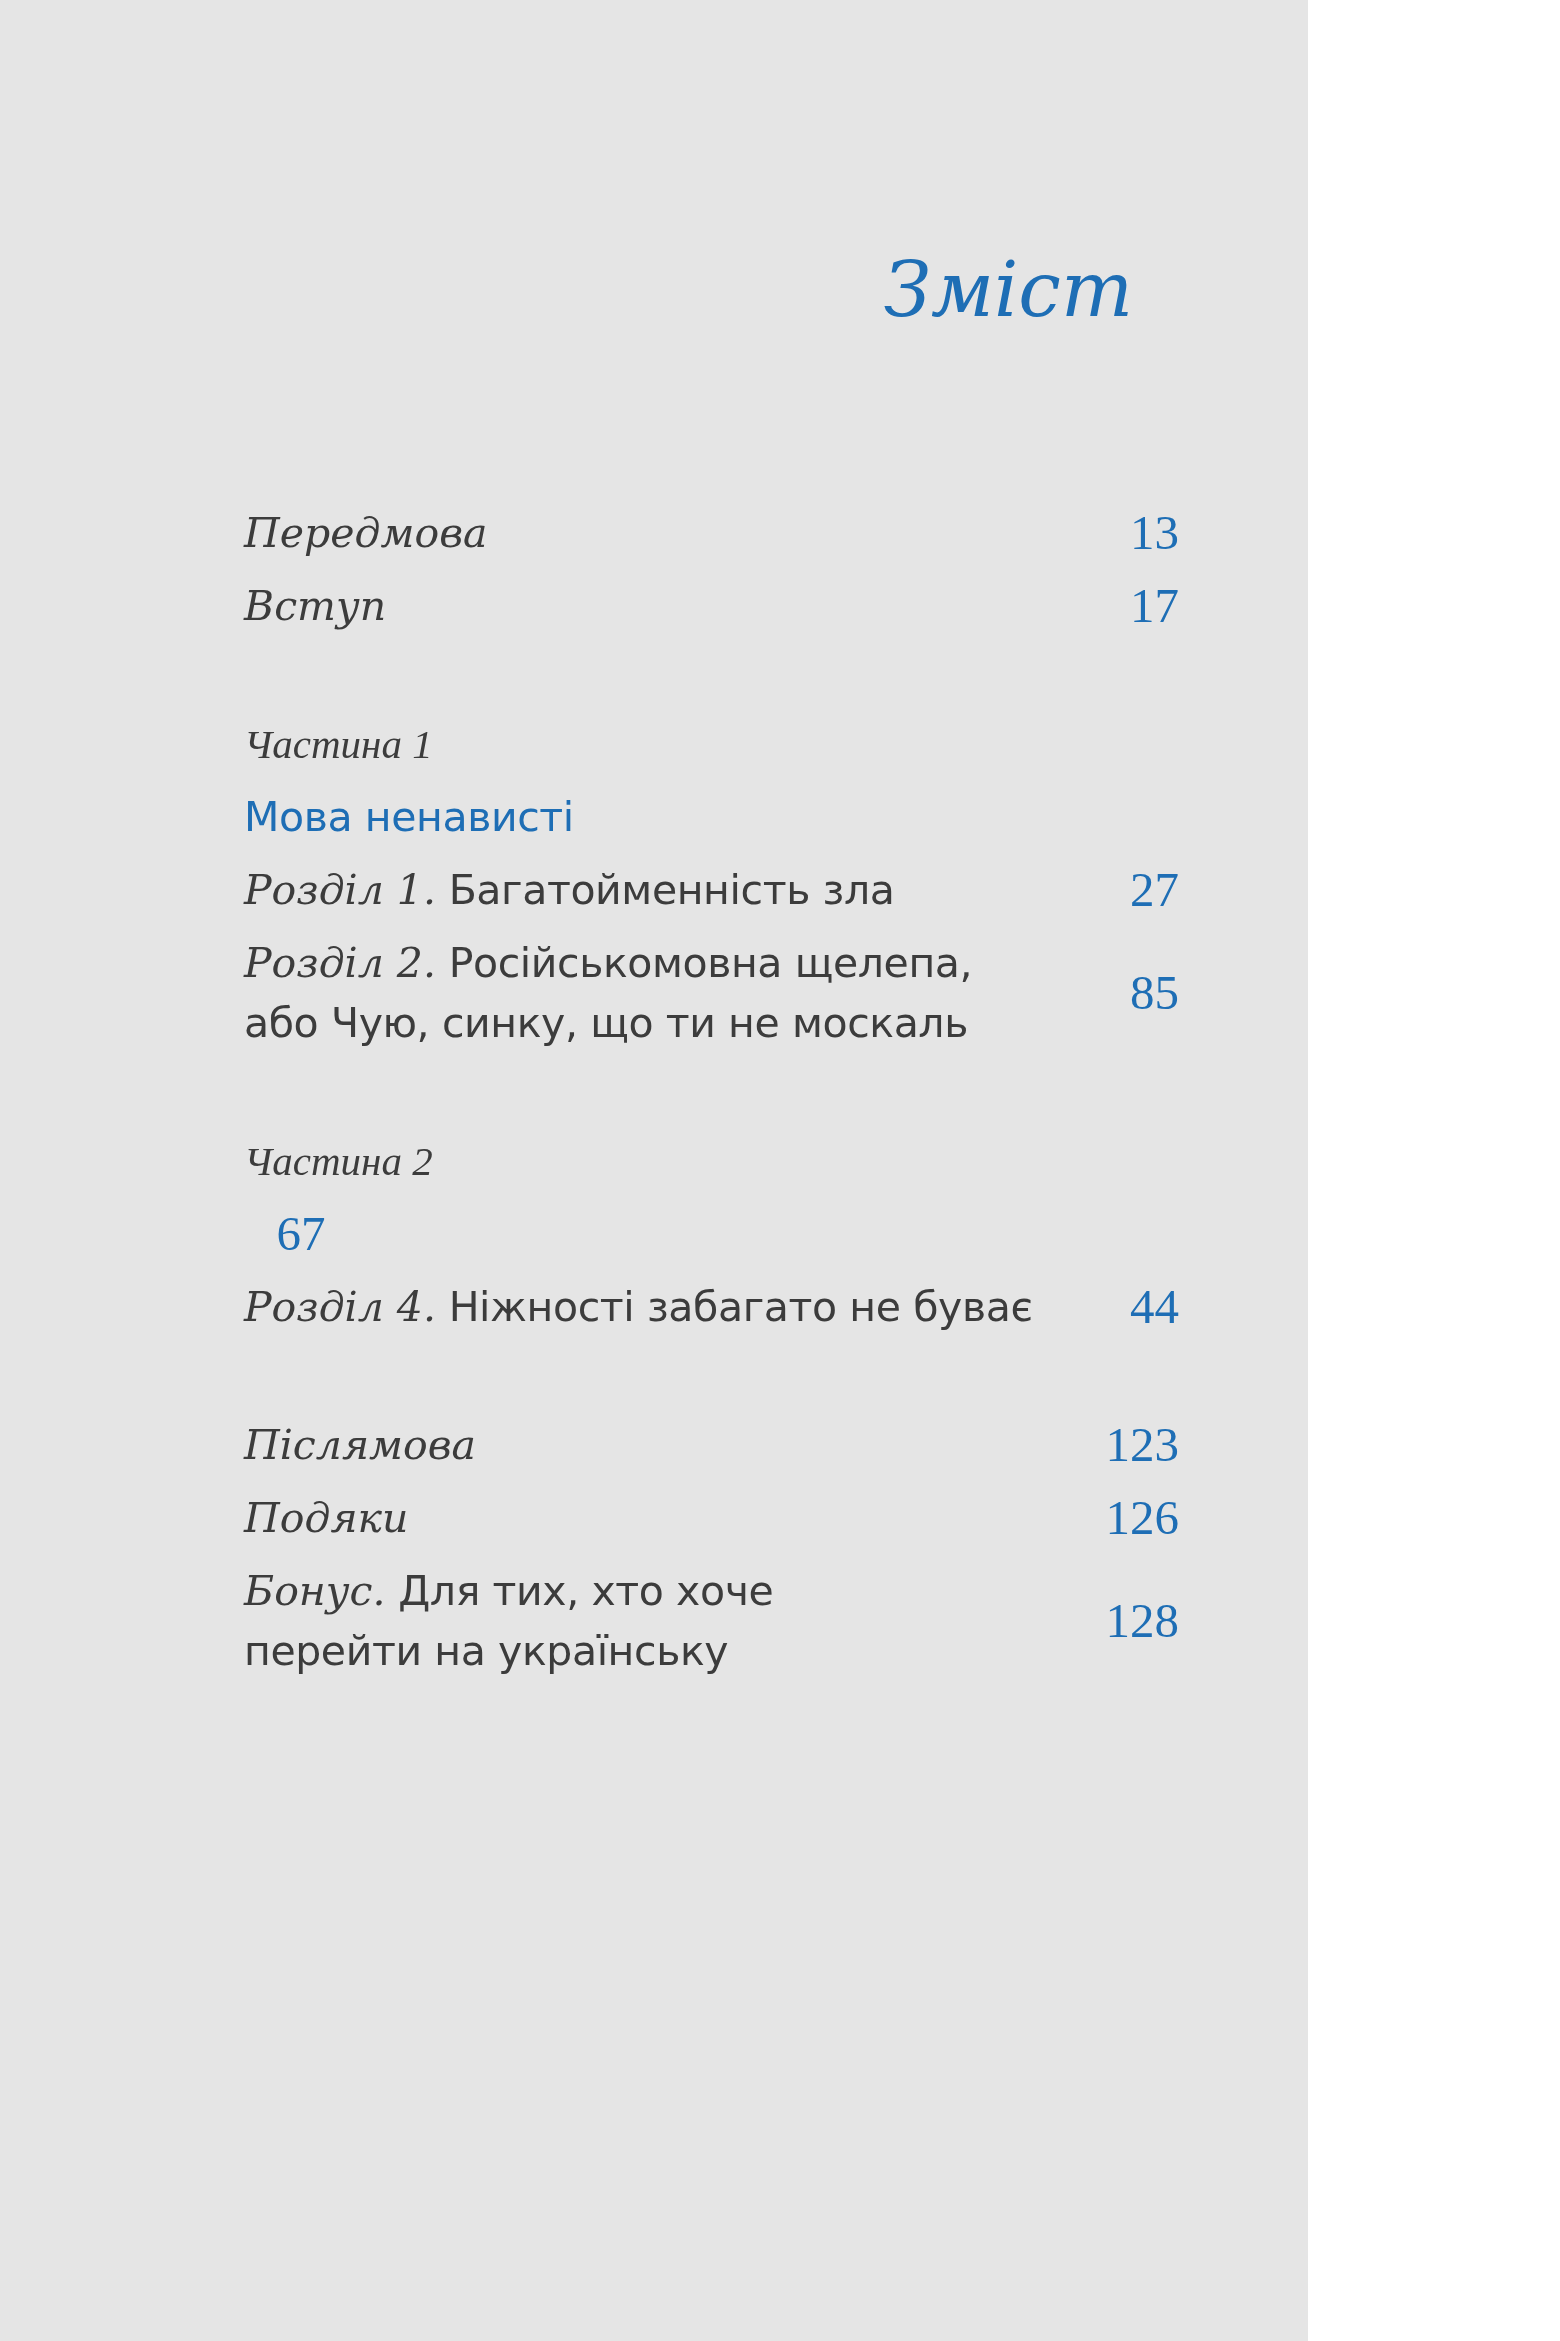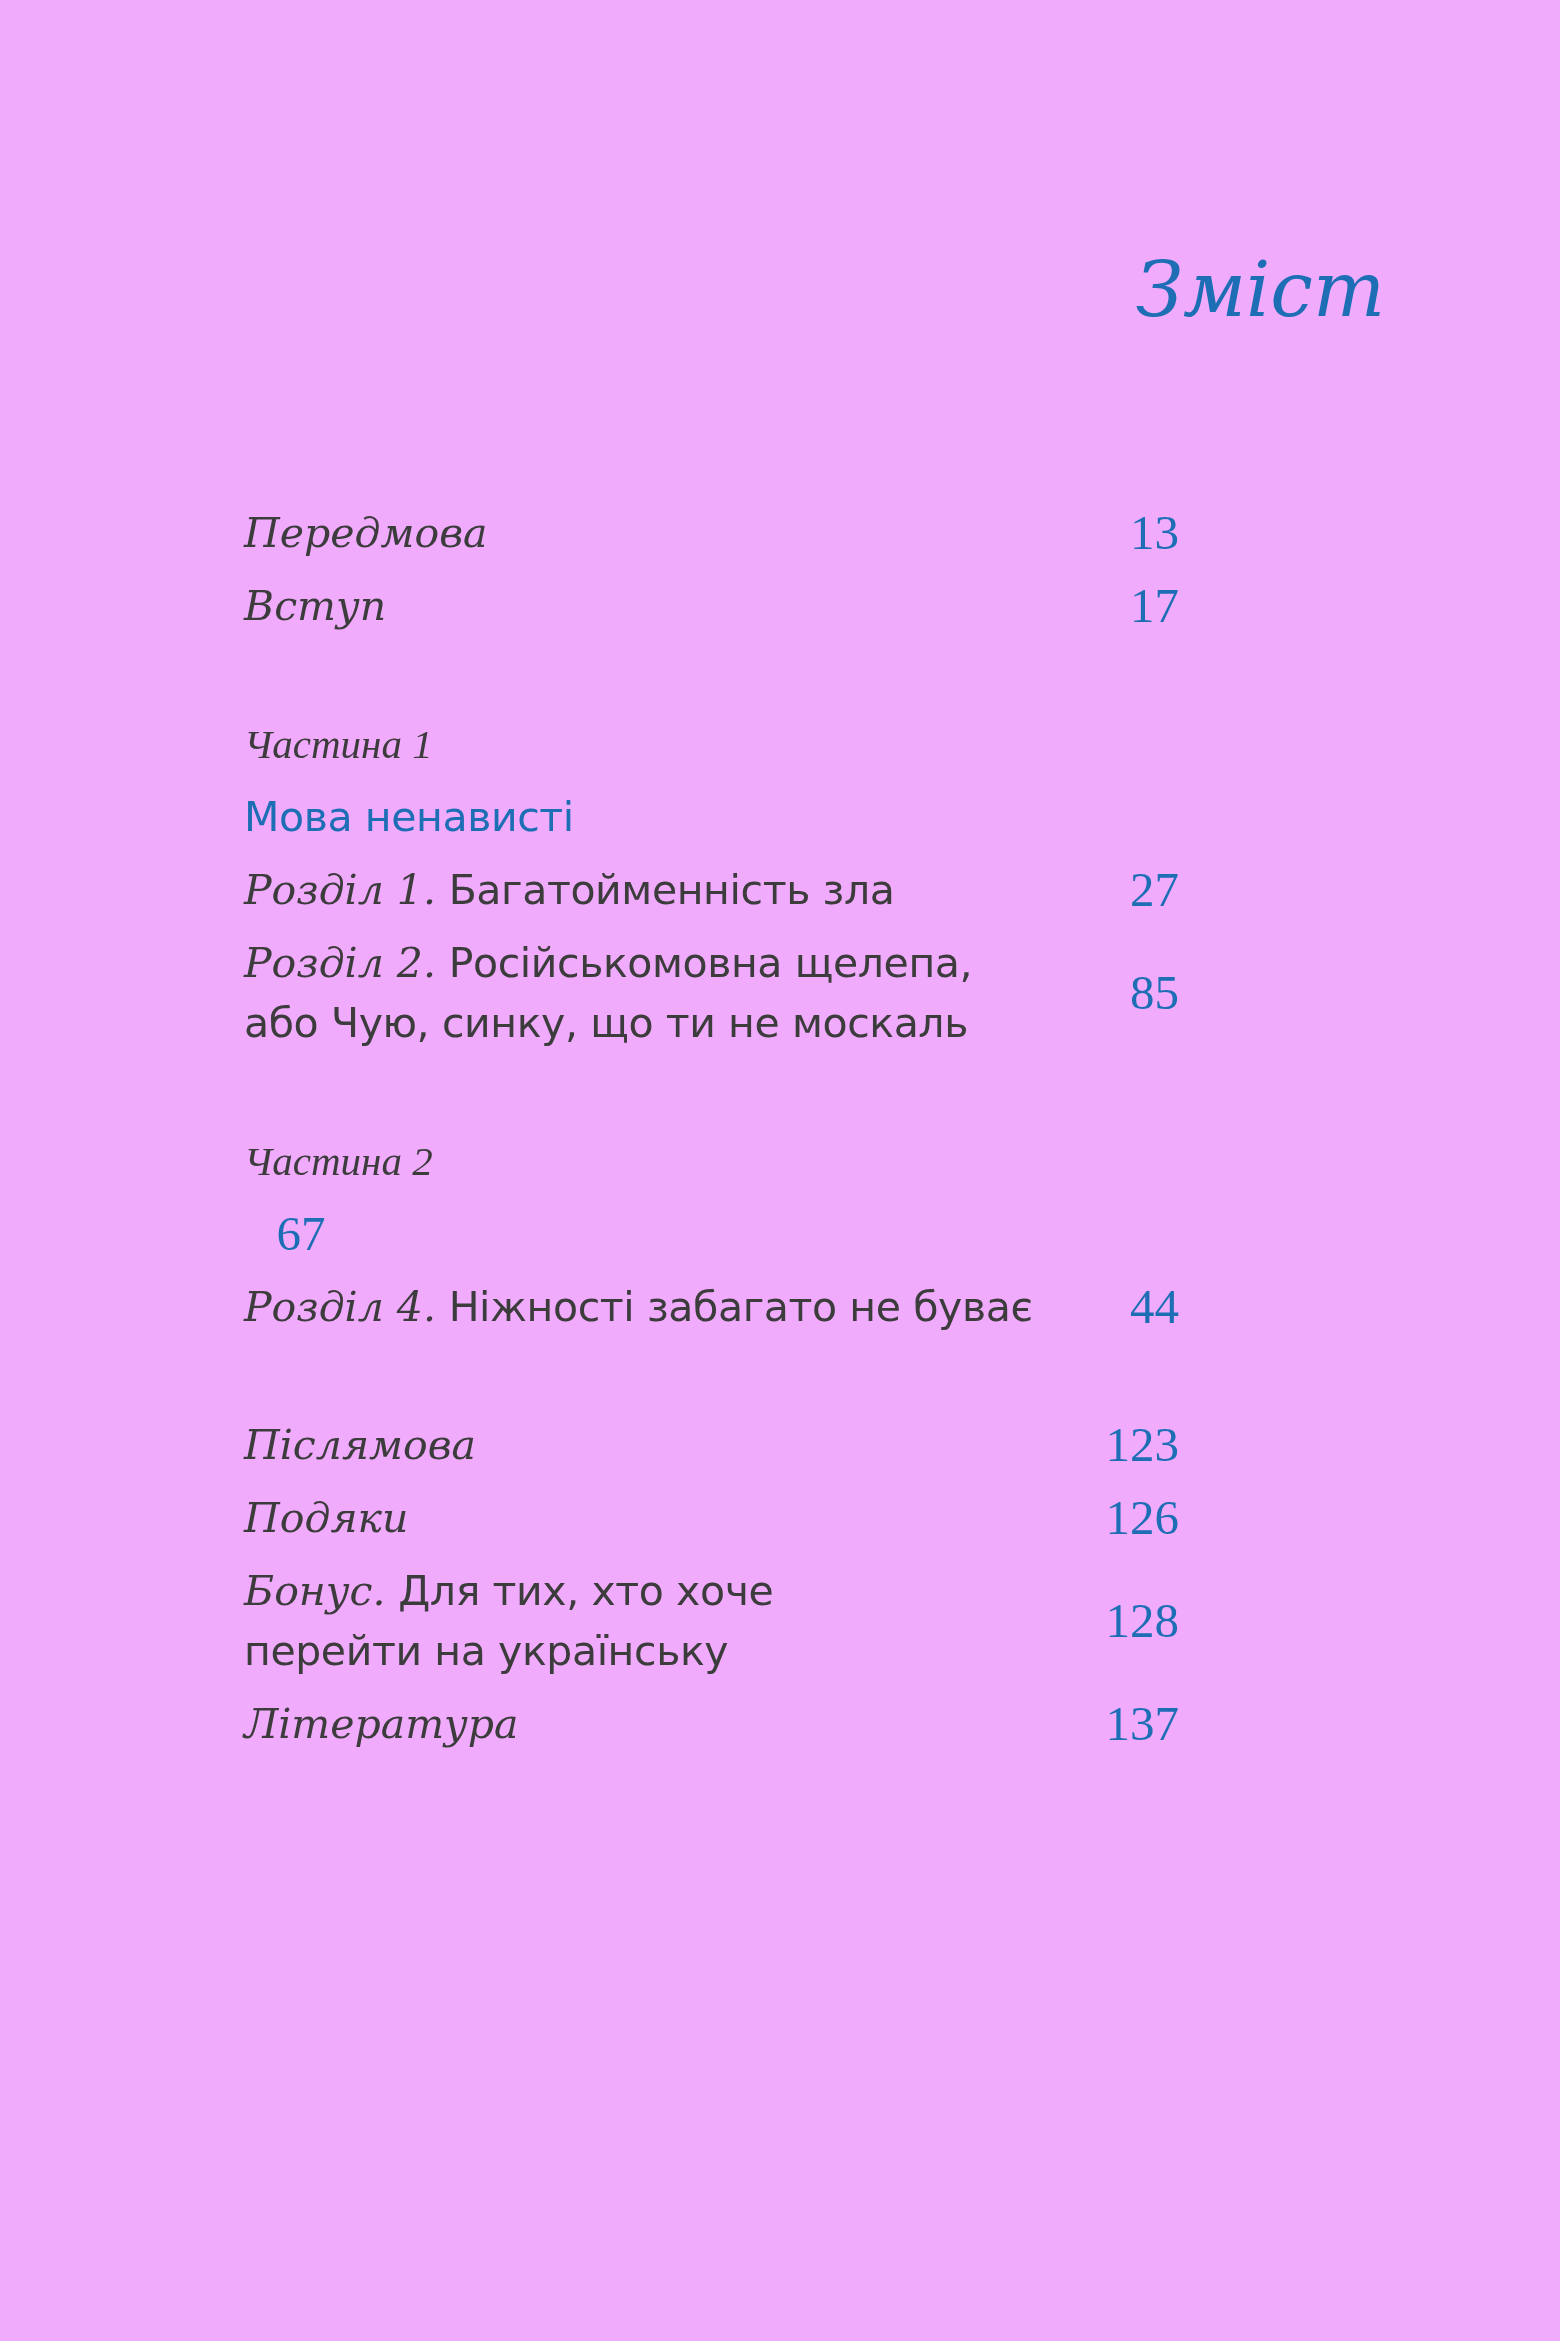--- a/index.html
+++ b/index.html
@@ -8,24 +8,24 @@
     background: #ffffff;
   }
   body {
     width: 1560px;
     height: 2342px;
     overflow: hidden;
     position: relative;
   }
   .page {
     box-sizing: border-box;
-    width: 1560px;
+    width: 1308px;
     height: 2342px;
     padding: 252px 175px 12px 244px;
-    background: #f0abfc;
+    background: #e5e5e5;
   }
   .toc-title {
     font-family: "DejaVu Serif", serif;
     font-style: italic;
     font-weight: 400;
     font-size: 76px;
     line-height: 1;
     color: var(--accent, #1e6eb5);
     text-align: right;
     margin: 0 0 175px 0;
@@ -134,21 +134,15 @@
         </div>
         <div class="pagenum">126</div>
       </div>
       <div class="row">
         <div class="lines">
           <div class="line"><span class="seg-italic">Бонус.</span><span class="seg-regular"> Для тих, хто хоче</span></div>
           <div class="line"><span class="seg-regular">перейти на українську</span></div>
         </div>
         <div class="pagenum">128</div>
       </div>
-      <div class="row">
-        <div class="lines">
-          <div class="line"><span class="seg-italic">Література</span></div>
-        </div>
-        <div class="pagenum">137</div>
-      </div>
     </div>
 </div>
 
 
 </body></html>

